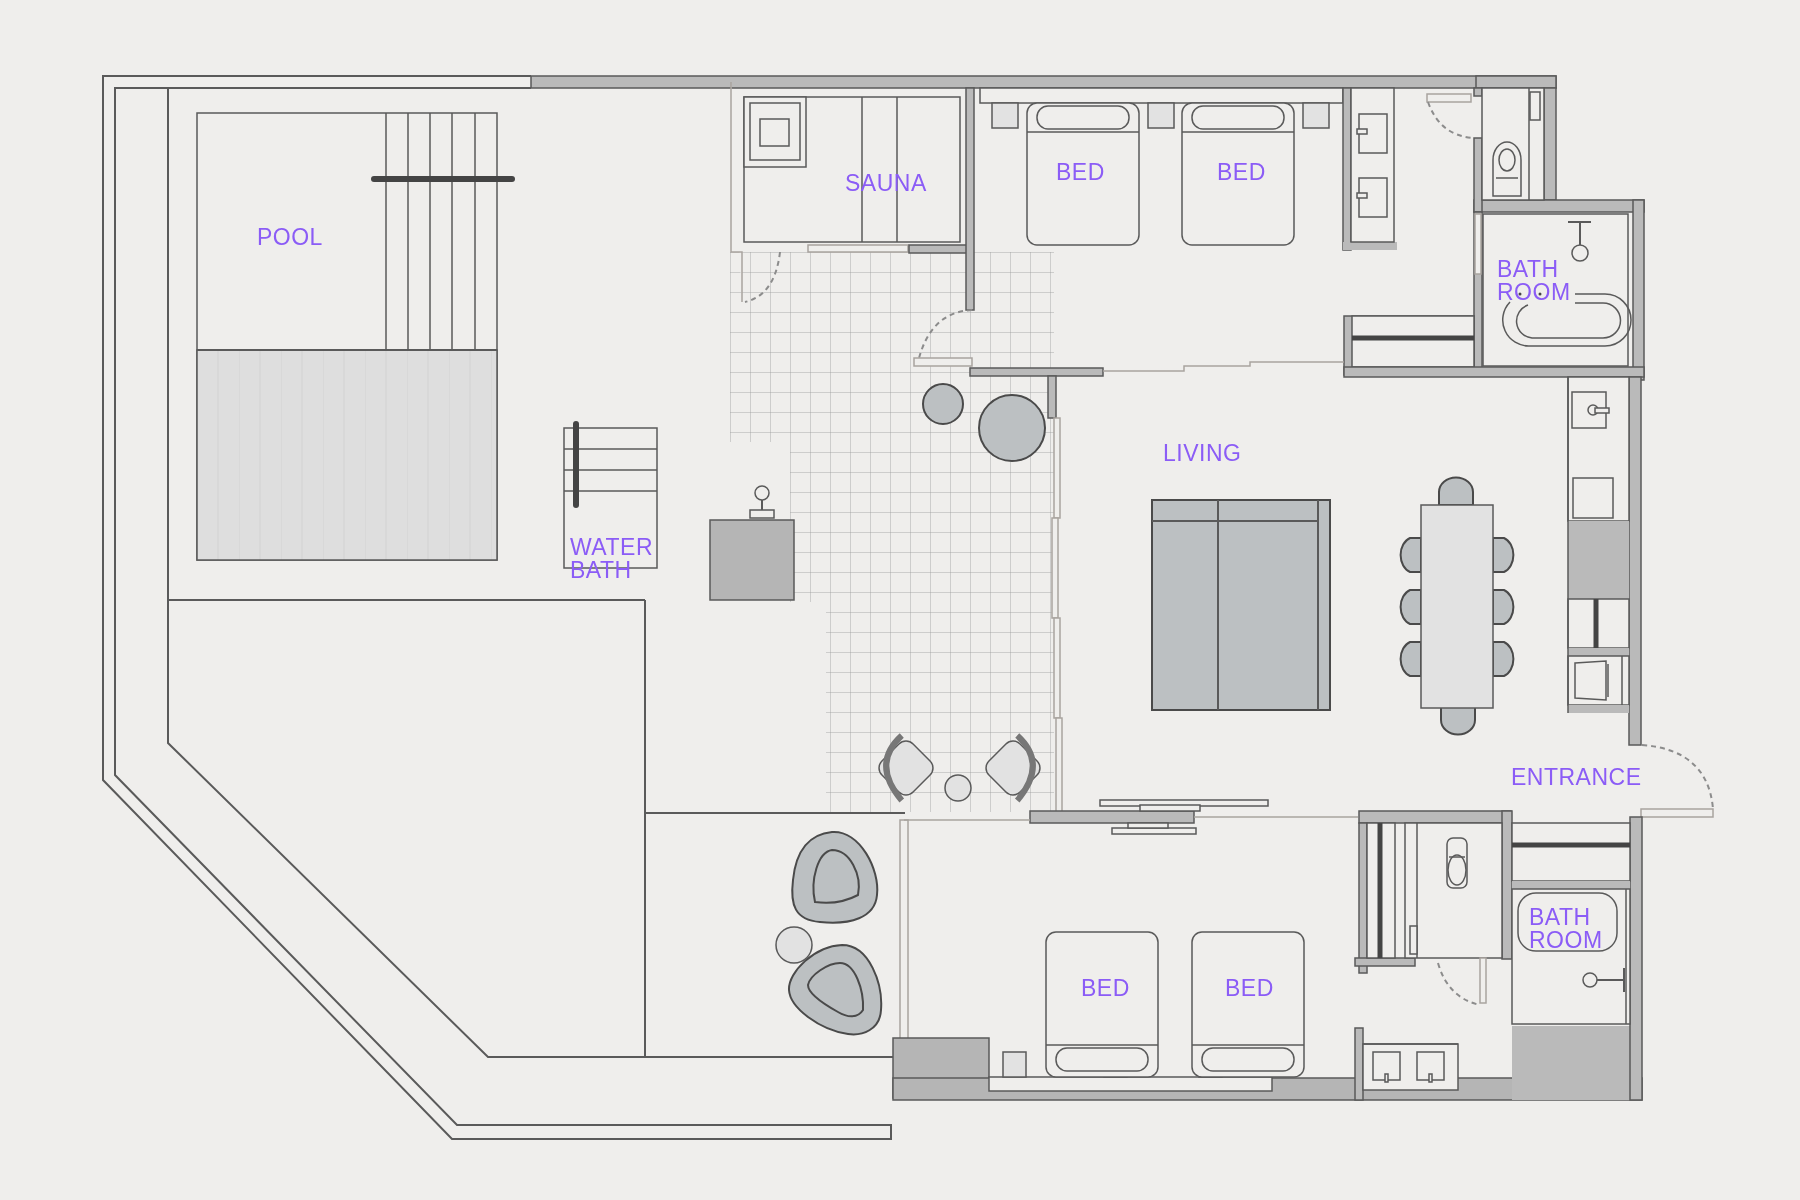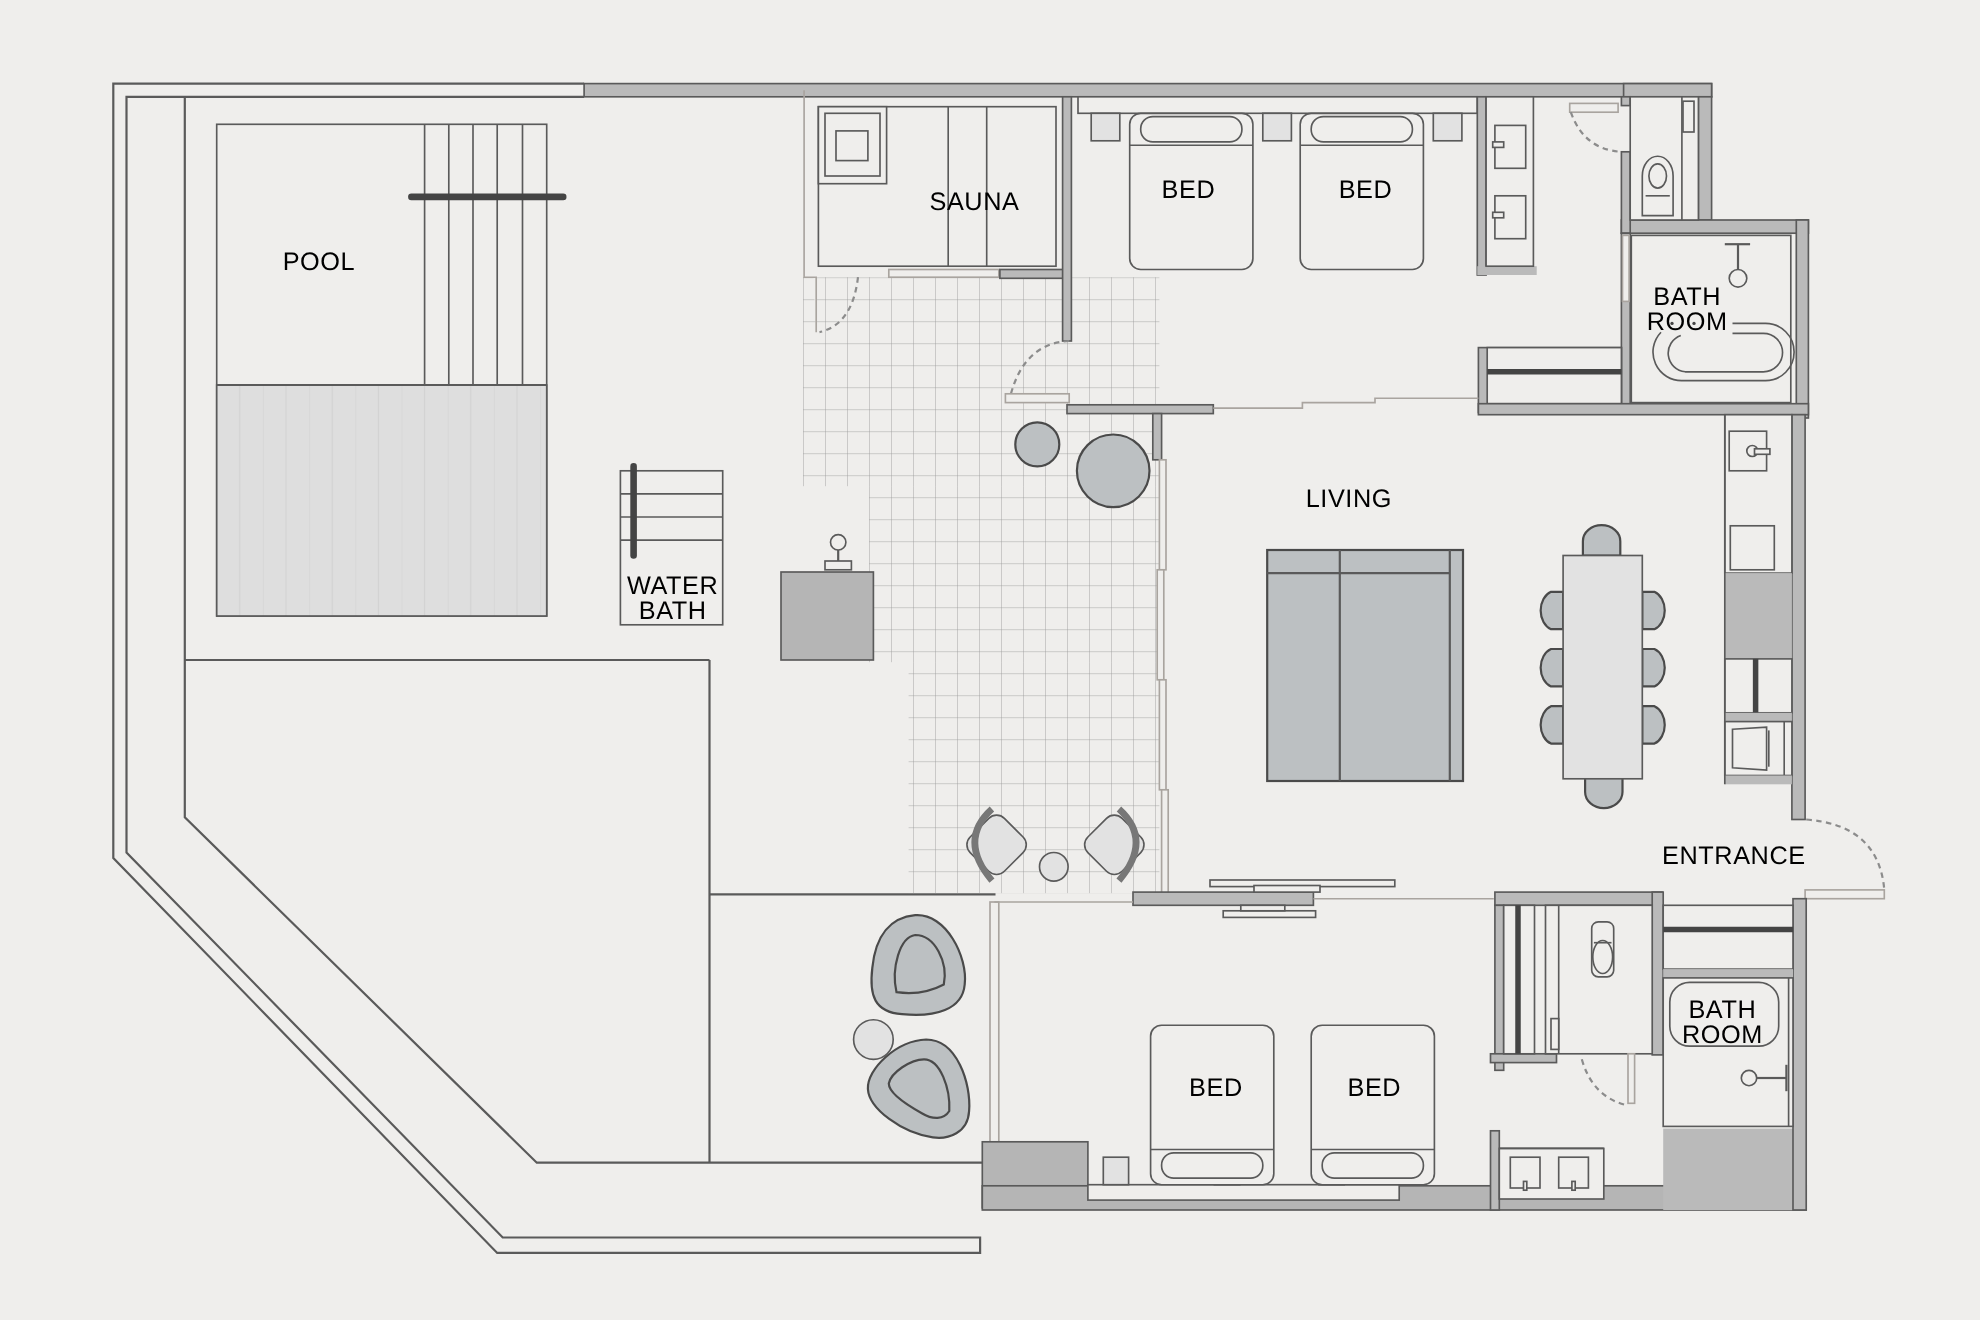--- a/index.html
+++ b/index.html
@@ -11,22 +11,22 @@
   .wallnb { fill: #bababa; stroke: none; }
   .dark { fill: #b5b5b5; stroke: #5a5a5a; stroke-width: 1.5; }
   .furn { fill: #bcc0c2; stroke: #4a4a4a; stroke-width: 2; }
   .light { fill: #e2e2e2; stroke: #5a5a5a; stroke-width: 1.5; }
   .bg { fill: #efeeec; stroke: #5a5a5a; stroke-width: 1.5; }
   .glass { fill: #efeeec; stroke: #a9a49f; stroke-width: 1.5; }
   .door-arc { fill: none; stroke: #8c8c8c; stroke-width: 2; stroke-dasharray: 5 4; }
   .grid { stroke: #9a9a9a; stroke-width: 0.8; }
   .bar { stroke: #444; stroke-width: 6; stroke-linecap: round; }
   .label {
-    position: absolute; color: #000000; font-size: 23px; letter-spacing: 0.5px;
-    font-family: "Liberation Sans", "DejaVu Sans", sans-serif; line-height: 1.0; text-align: center;
+    position: absolute; color: #8b5cf6; font-size: 23px; letter-spacing: 0.5px;
+    font-family: "Liberation Sans", "DejaVu Sans", sans-serif; line-height: 1.0; text-align: left;
     white-space: nowrap;
   }
 </style>
 </head>
 <body>
 
 <svg class="plan" viewBox="0 0 1800 1200" xmlns="http://www.w3.org/2000/svg">
   <defs>
     <pattern id="tile" width="20" height="20" patternUnits="userSpaceOnUse" x="730" y="252">
       <path d="M0 0 H20 M0 0 V20" class="grid"></path>
@@ -310,31 +310,31 @@
     <rect class="bg" x="1512" y="889" width="118" height="135"></rect>
     <rect class="bg" x="1518" y="893" width="99" height="58" rx="18"></rect>
     <line class="lnt" x1="1626" y1="889" x2="1626" y2="1024"></line>
     <circle class="bg" cx="1590" cy="980" r="7"></circle>
     <line class="ln" x1="1597" y1="980" x2="1624" y2="980"></line>
     <line class="ln" x1="1624" y1="968" x2="1624" y2="992"></line>
   </g>
 </svg>
 
 <div class="label" style="left:257px; top:226px;">POOL</div>
-<div class="label" style="left:570px; top:521px;">
+<div class="label" style="left:570px; top:536px;">
   <div>WATER</div>
   <div>BATH</div>
 </div>
 <div class="label" style="left:845px; top:172px;">SAUNA</div>
 <div class="label" style="left:1056px; top:161px;">BED</div>
 <div class="label" style="left:1217px; top:161px;">BED</div>
 <div class="label" style="left:1497px; top:258px;">
   <div>BATH</div>
   <div>ROOM</div>
 </div>
-<div class="label" style="left:1163px; top:442px;margin-left:24px;">LIVING</div>
+<div class="label" style="left:1163px; top:442px;">LIVING</div>
 <div class="label" style="left:1511px; top:766px;">ENTRANCE</div>
 <div class="label" style="left:1081px; top:977px;">BED</div>
 <div class="label" style="left:1225px; top:977px;">BED</div>
 <div class="label" style="left:1529px; top:906px;">
   <div>BATH</div>
   <div>ROOM</div>
 </div>
 
 </body></html>

